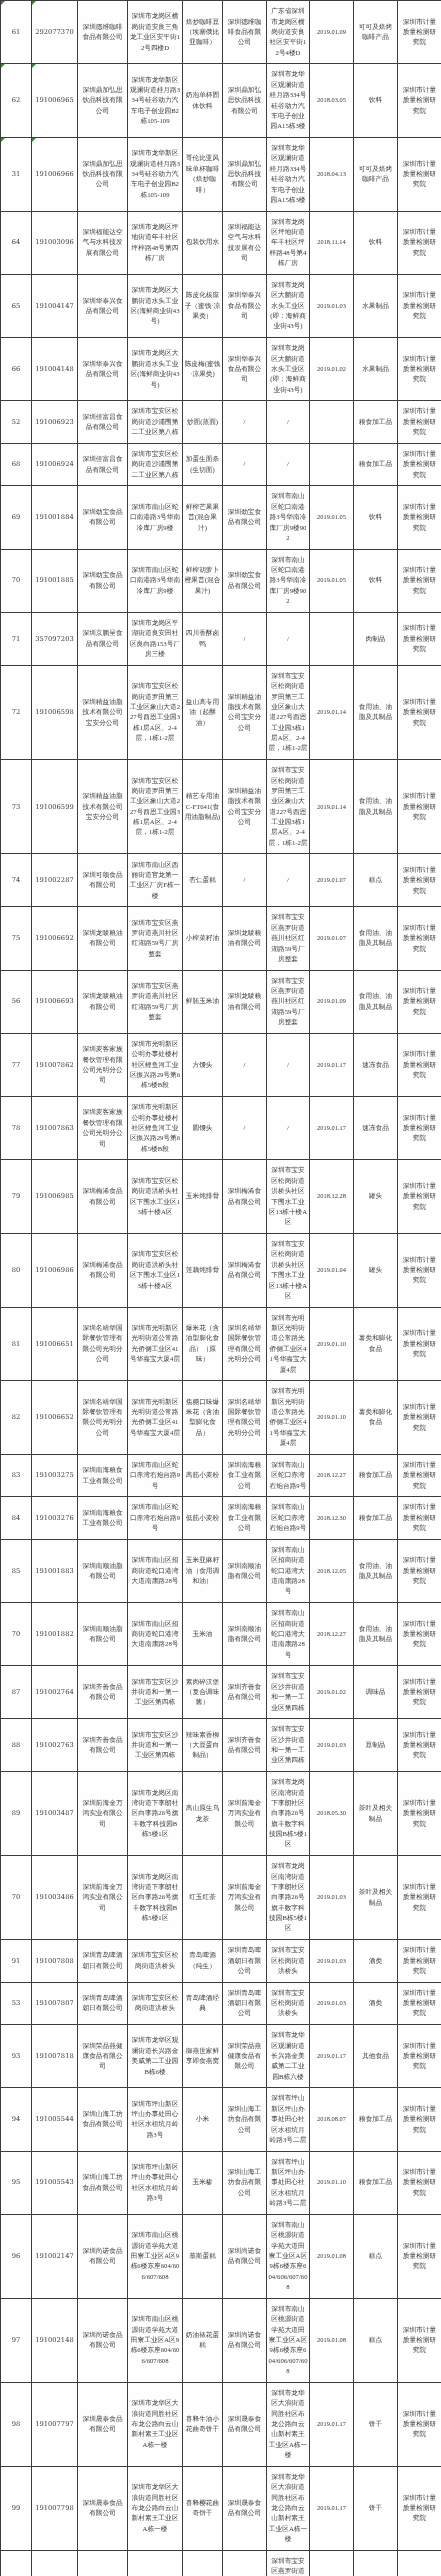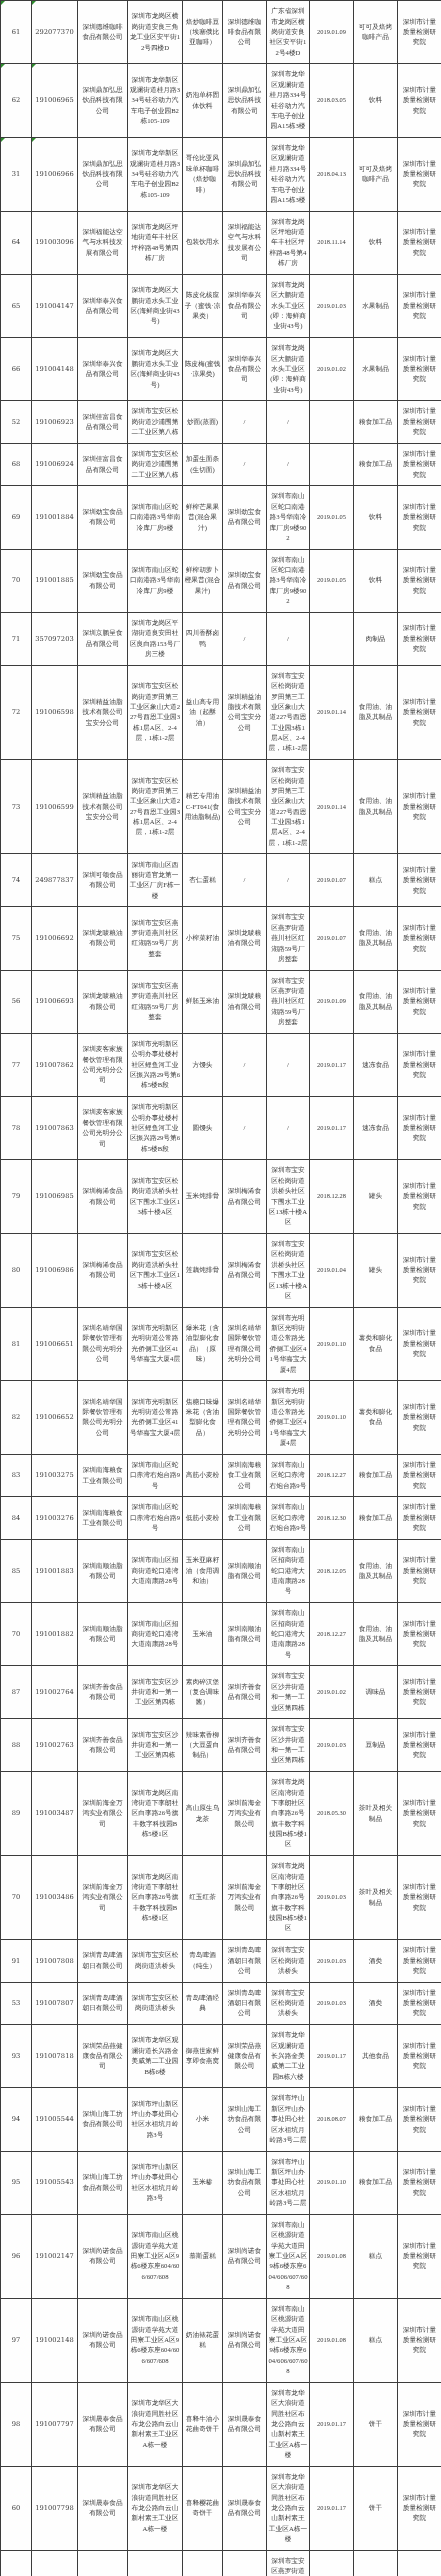--- a/index.html
+++ b/index.html
@@ -196,21 +196,21 @@
     <td><span class="txt">深圳市宝安区松岗街道罗田第三工业区象山大道227号西恩工业园3栋1层A区、2-4层，1栋1-2层</span></td>
     <td><span class="txt">精艺专用油C-FT641(食用油脂制品)</span></td>
     <td><span class="txt">深圳精益油脂技术有限公司宝安分公司</span></td>
     <td><span class="txt">深圳市宝安区松岗街道罗田第三工业区象山大道227号西恩工业园3栋1层A区、2-4层，1栋1-2层</span></td>
     <td class="c-date"><span class="txt">2019.01.14</span></td>
     <td><span class="txt">食用油、油脂及其制品</span></td>
     <td><span class="txt">深圳市计量质量检测研究院</span></td>
   </tr>
         <tr>
     <td class="c-no"><span class="txt">74</span></td>
-    <td class="c-code"><span class="txt">249877837</span></td>
+    <td class="c-code"><span class="txt">191002287</span></td>
     <td><span class="txt">深圳可颂食品有限公司</span></td>
     <td><span class="txt">深圳市南山区西丽街道官龙第一工业区厂房F栋一楼</span></td>
     <td><span class="txt">杏仁蛋糕</span></td>
     <td><span class="txt">/</span></td>
     <td><span class="txt">/</span></td>
     <td class="c-date"><span class="txt">2019.01.07</span></td>
     <td><span class="txt">糕点</span></td>
     <td><span class="txt">深圳市计量质量检测研究院</span></td>
   </tr>
         <tr>
@@ -495,21 +495,21 @@
     <td><span class="txt">深圳晟泰食品有限公司</span></td>
     <td><span class="txt">深圳市龙华区大浪街道同胜社区布龙公路白云山新村素王工业区A栋一楼</span></td>
     <td><span class="txt">喜释牛油小花曲奇饼干</span></td>
     <td><span class="txt">深圳晟泰食品有限公司</span></td>
     <td><span class="txt">深圳市龙华区大浪街道同胜社区布龙公路白云山新村素王工业区A栋一楼</span></td>
     <td class="c-date"><span class="txt">2019.01.17</span></td>
     <td><span class="txt">饼干</span></td>
     <td><span class="txt">深圳市计量质量检测研究院</span></td>
   </tr>
         <tr>
-    <td class="c-no"><span class="txt">60</span></td>
+    <td class="c-no"><span class="txt">99</span></td>
     <td class="c-code"><span class="txt">191007798</span></td>
     <td><span class="txt">深圳晟泰食品有限公司</span></td>
     <td><span class="txt">深圳市龙华区大浪街道同胜社区布龙公路白云山新村素王工业区A栋一楼</span></td>
     <td><span class="txt">喜释樱花曲奇饼干</span></td>
     <td><span class="txt">深圳晟泰食品有限公司</span></td>
     <td><span class="txt">深圳市龙华区大浪街道同胜社区布龙公路白云山新村素王工业区A栋一楼</span></td>
     <td class="c-date"><span class="txt">2019.01.17</span></td>
     <td><span class="txt">饼干</span></td>
     <td><span class="txt">深圳市计量质量检测研究院</span></td>
   </tr>

